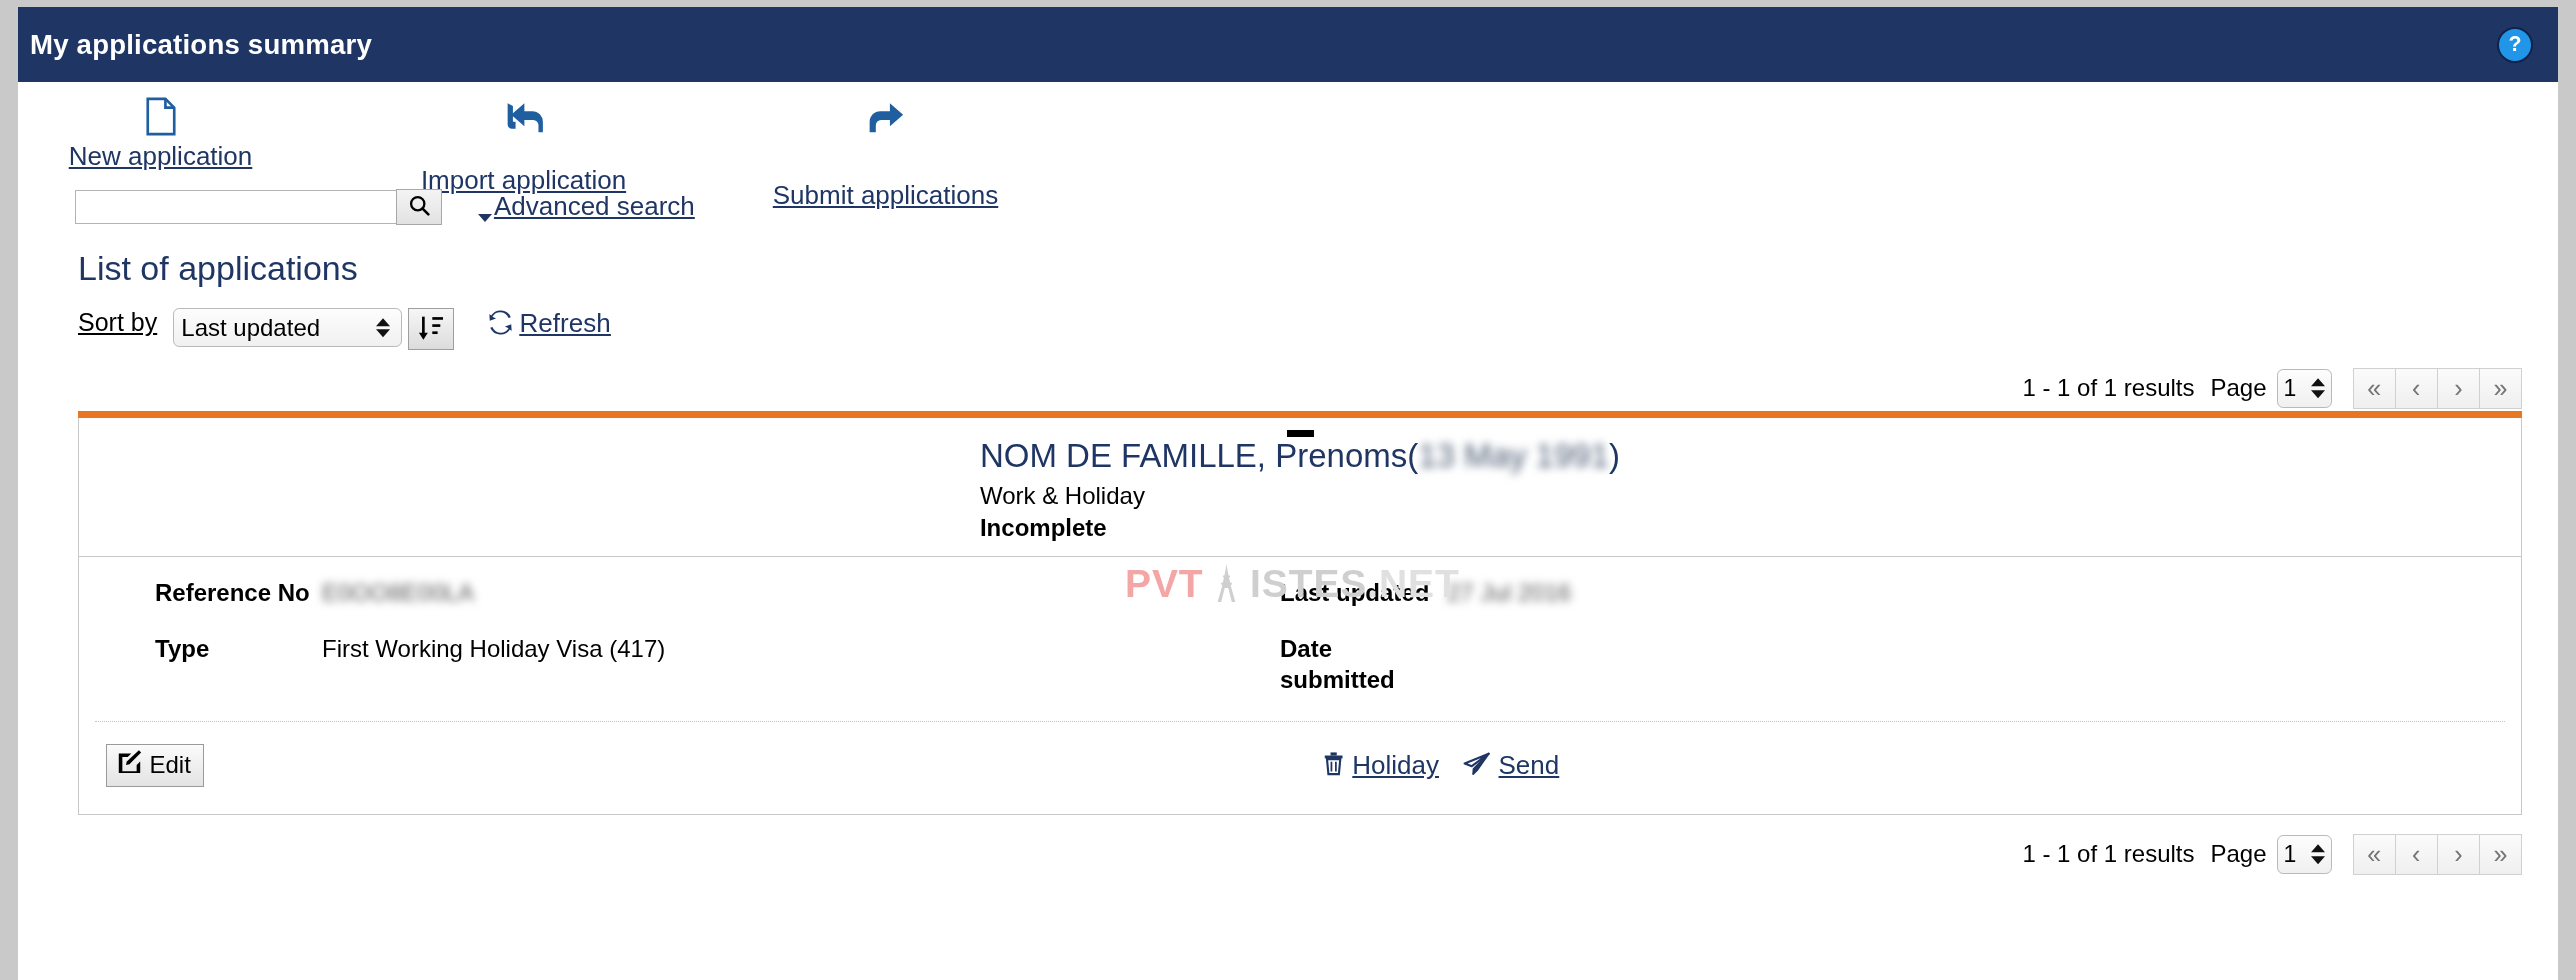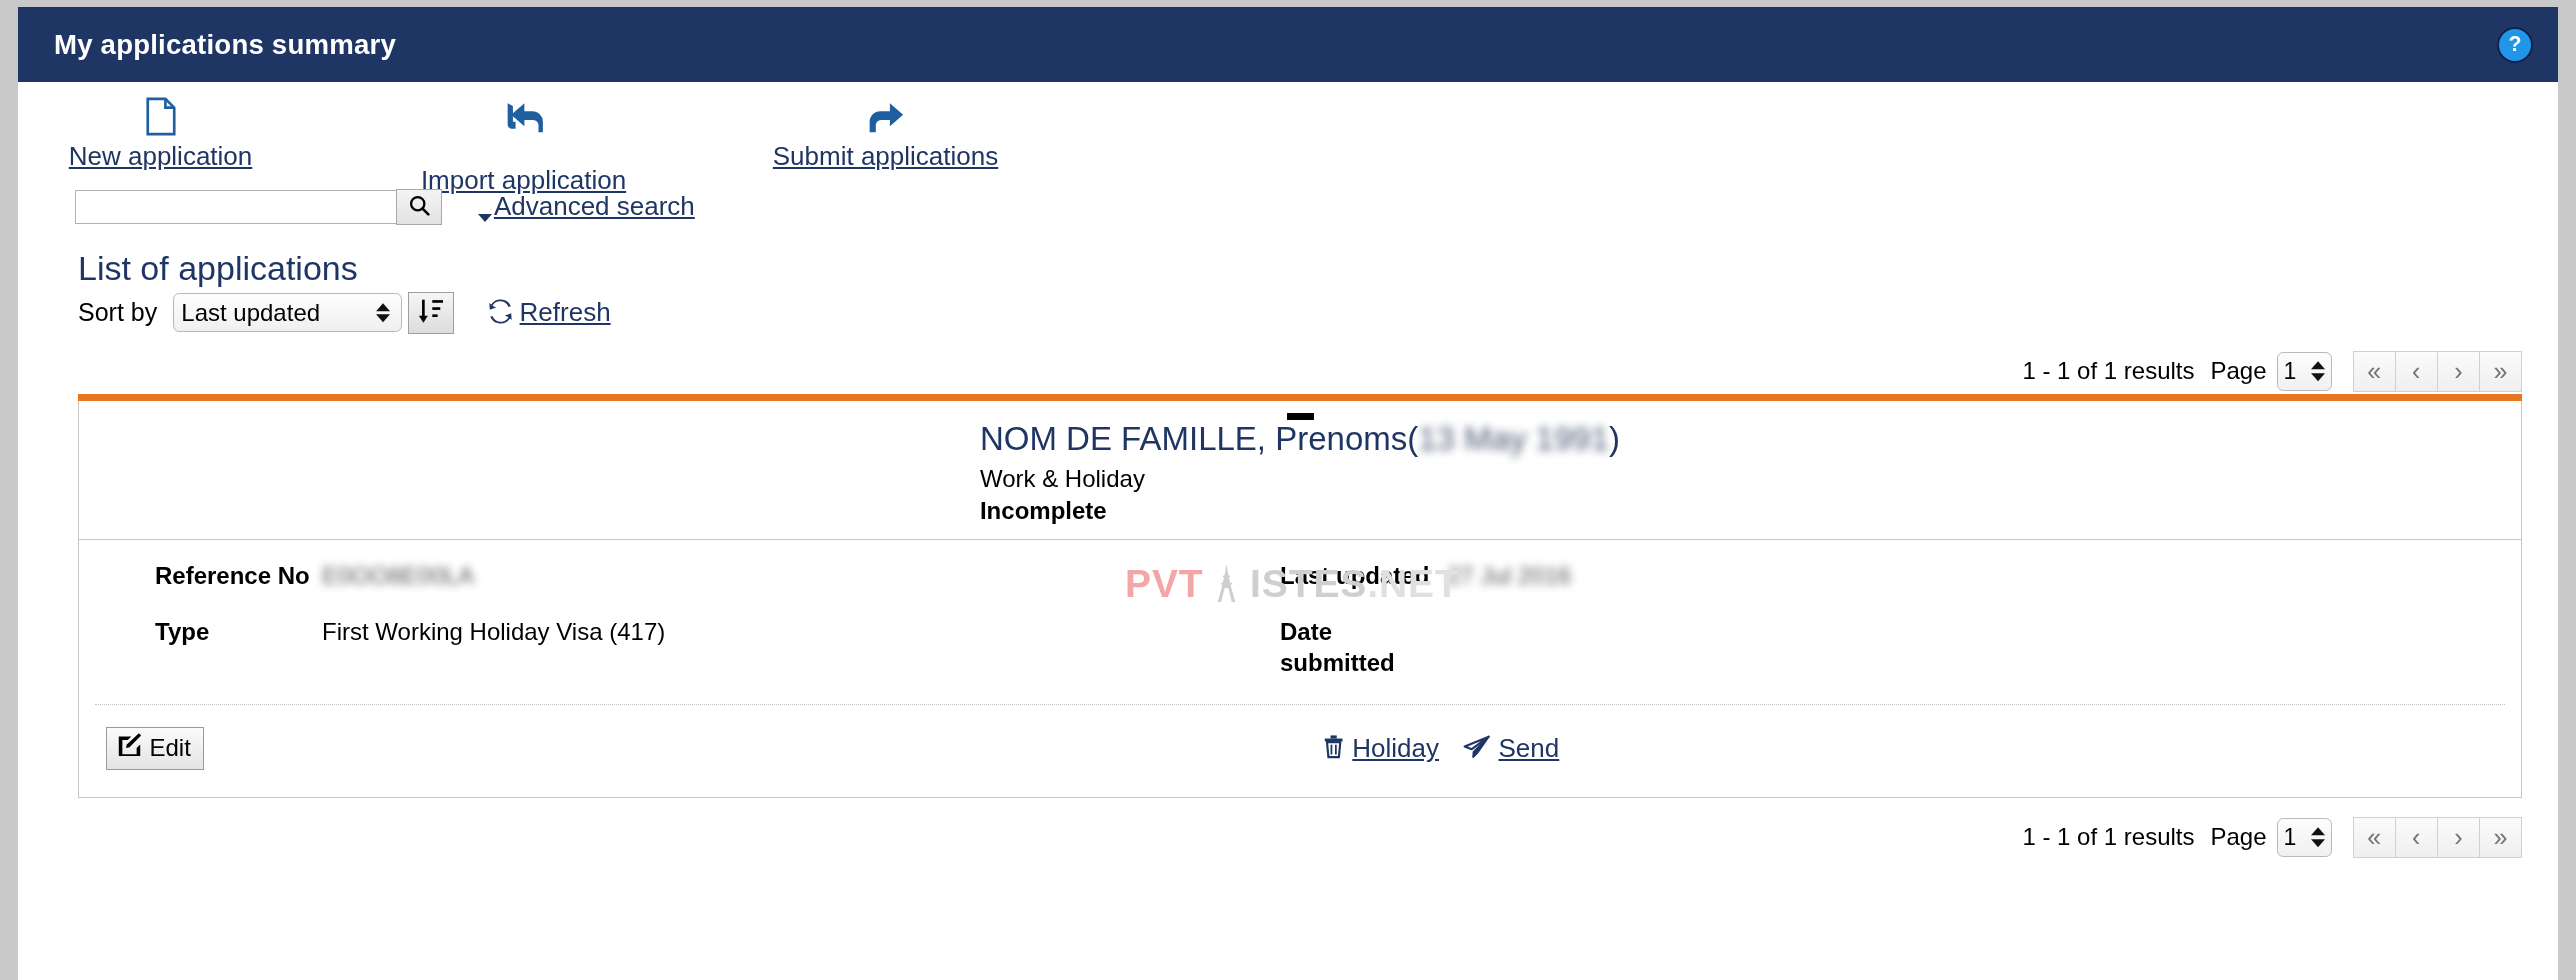--- a/index.html
+++ b/index.html
@@ -29,21 +29,21 @@
     position: relative;
     height: 75px;
     background: #1f3665;
     display: flex;
     align-items: center;
   }
   .titlebar-title {
     color: #ffffff;
     font-size: 27.6px;
     font-weight: bold;
-    margin-left: 36px;
+    margin-left: 12px;
     letter-spacing: 0.2px;
   }
   .help-icon {
     position: absolute;
     right: 25px;
     top: 50%;
     transform: translateY(-50%);
     width: 36px;
     height: 36px;
     border-radius: 50%;
@@ -81,21 +81,21 @@
   }
   .qa .qa-label {
     margin-top: 3.6px;
     font-size: 26px;
     color: #1f3665;
     text-decoration: underline;
     white-space: nowrap;
   }
   #qa-new   { left: 41px;  width: 203px; }
   #qa-import{ left: 391px; width: 229px; gap: 24px; }
-  #qa-submit{ left: 744px; width: 247px; }
+  #qa-submit{ left: 744px; width: 247px; gap: 39px; }
 
   
   .search-row {
     position: relative;
     height: 57px;
     padding-left: 57px;
     display: flex;
     align-items: center;
   }
   .search-input {
@@ -145,23 +145,24 @@
   
   .list-heading {
     font-size: 34px;
     color: #1f3665;
     margin: 14.2px 0 0 60px;
   }
 
   
   .sort-row {
     display: flex;
-    align-items: center;
-    margin: 3px 0 0 60px;
+    align-items: flex-start;
+    margin: 20px 0 0 60px;
     height: 43px;
+    text-decoration: underline;
   }
   .sort-label { font-size: 25px; color: #000; margin-right: 16px; }
   .sort-select {
     width: 229px;
     height: 39px;
     font-size: 24px;
     font-family: "Liberation Sans", sans-serif;
     border: 0.9px solid #b9b9b9;
     border-radius: 6.2px;
     background: linear-gradient(#fdfdfd, #f0f0f0);

